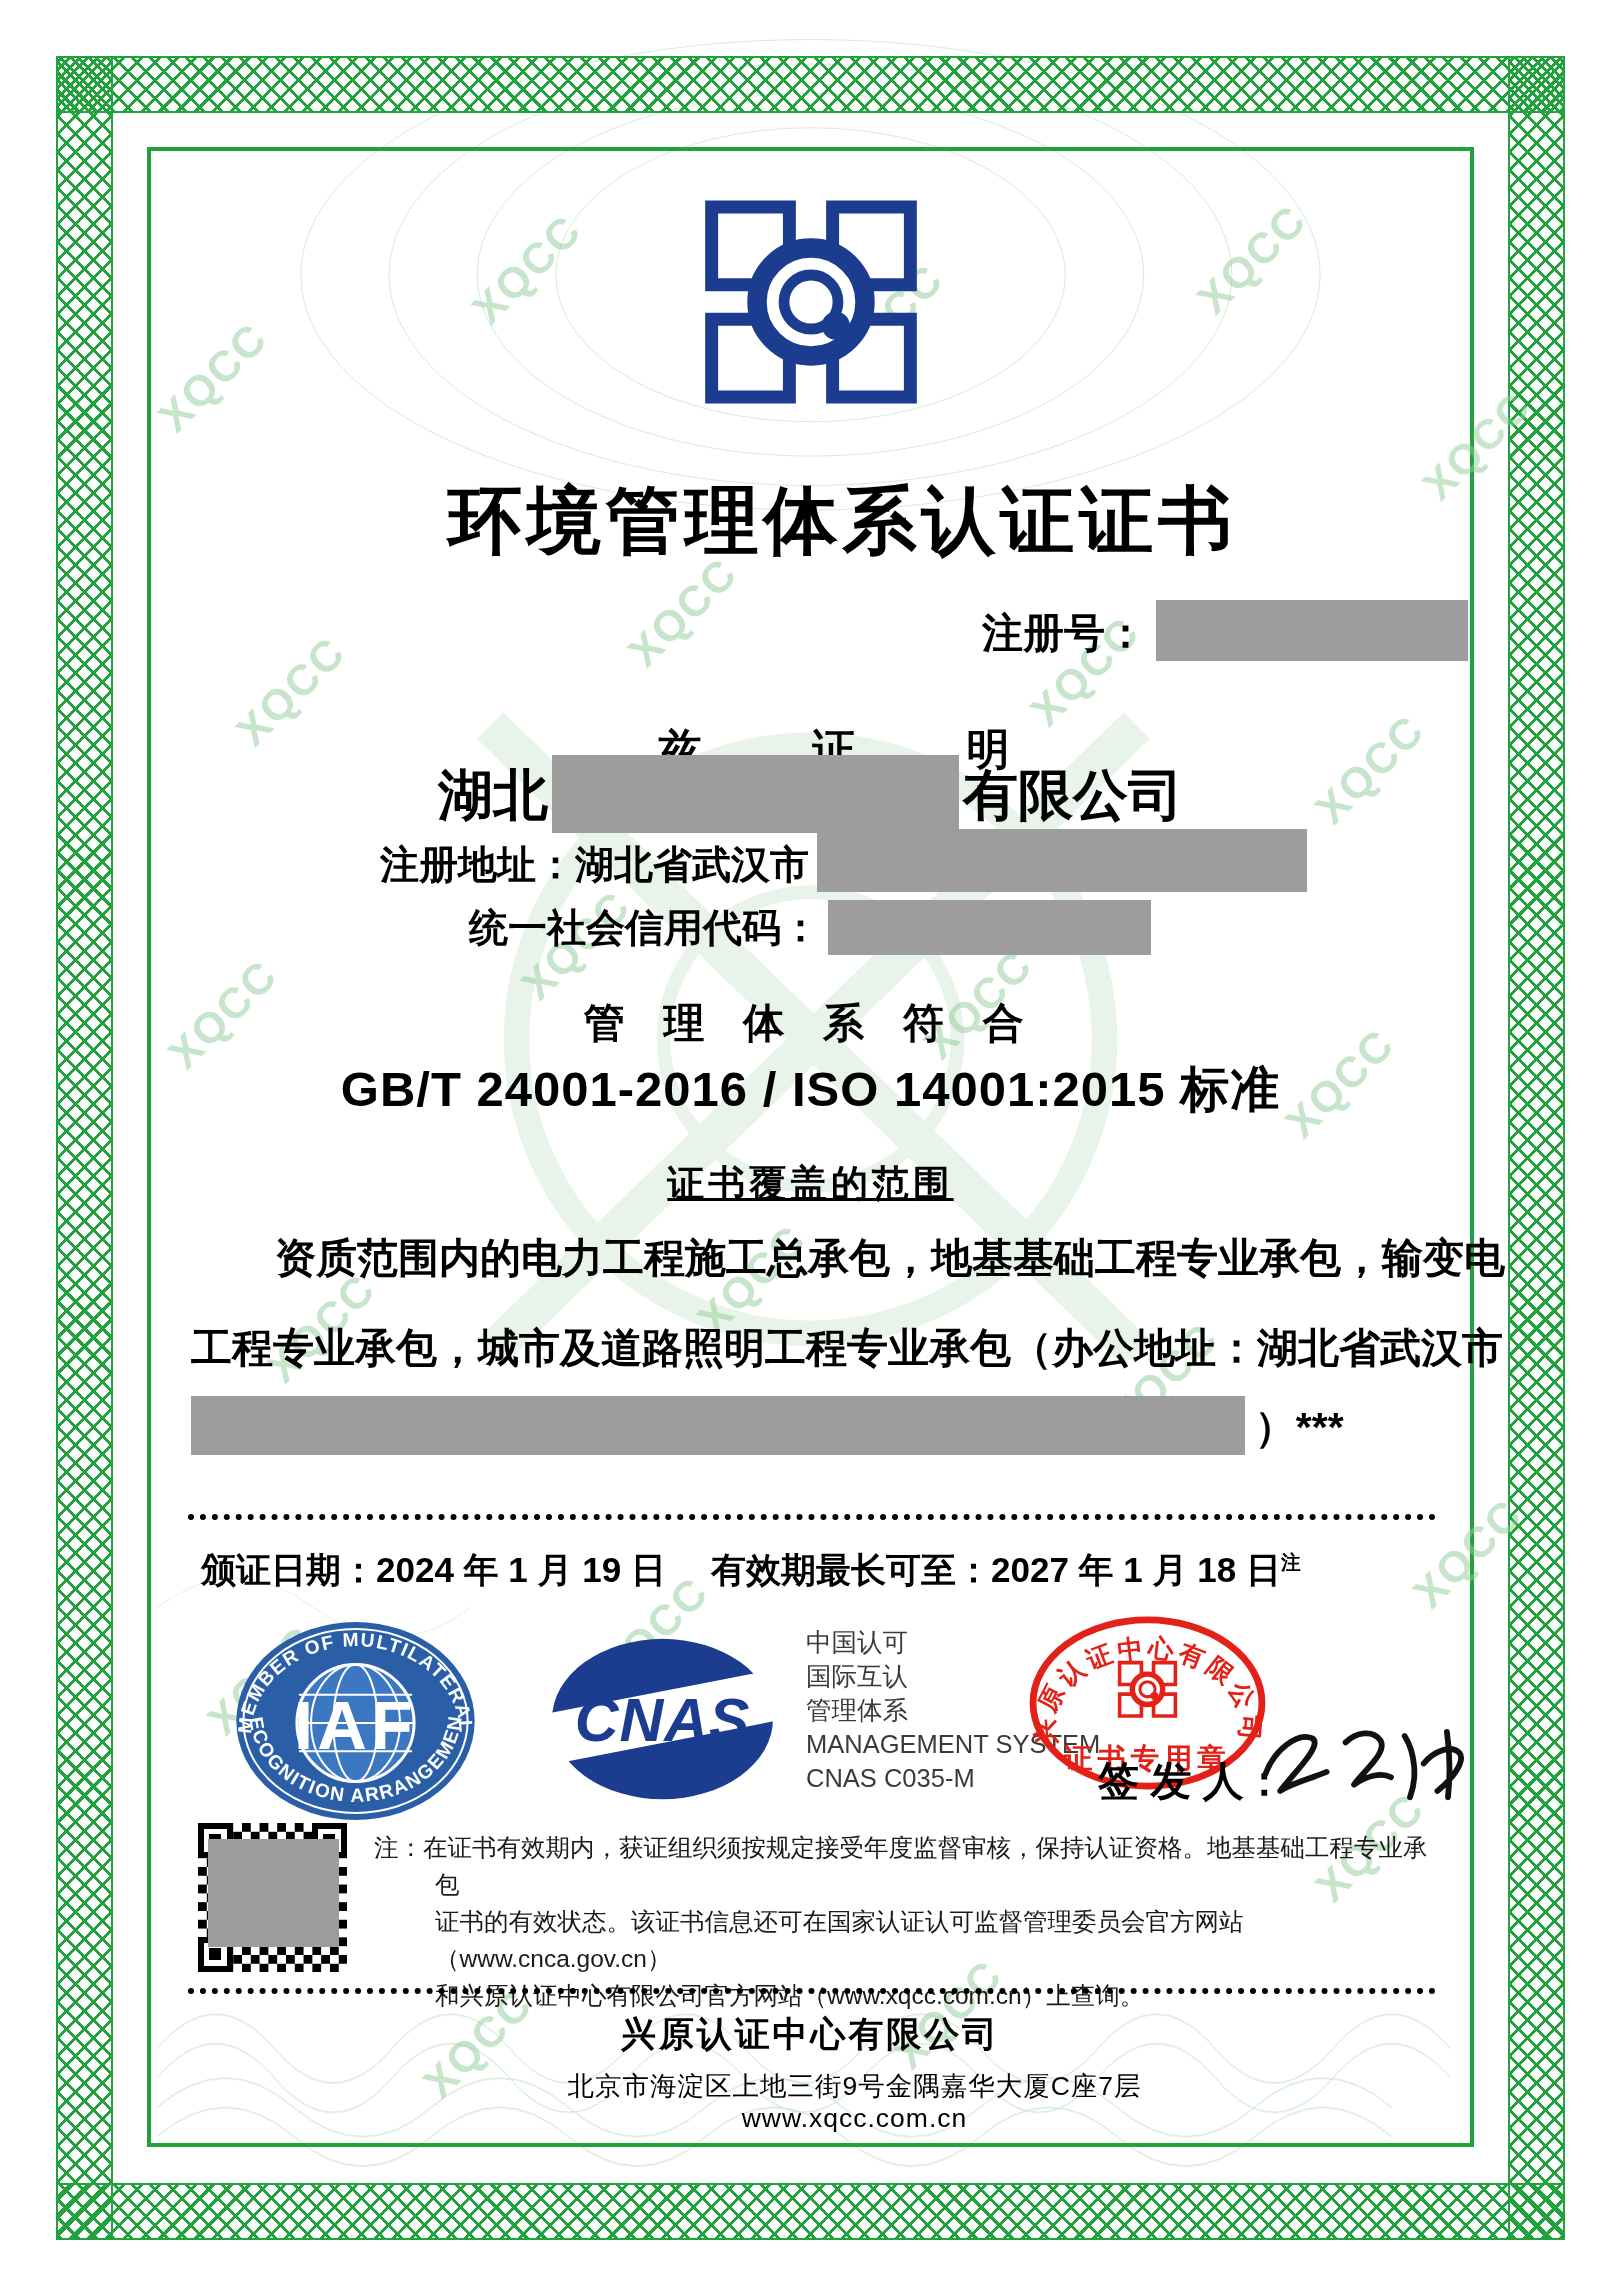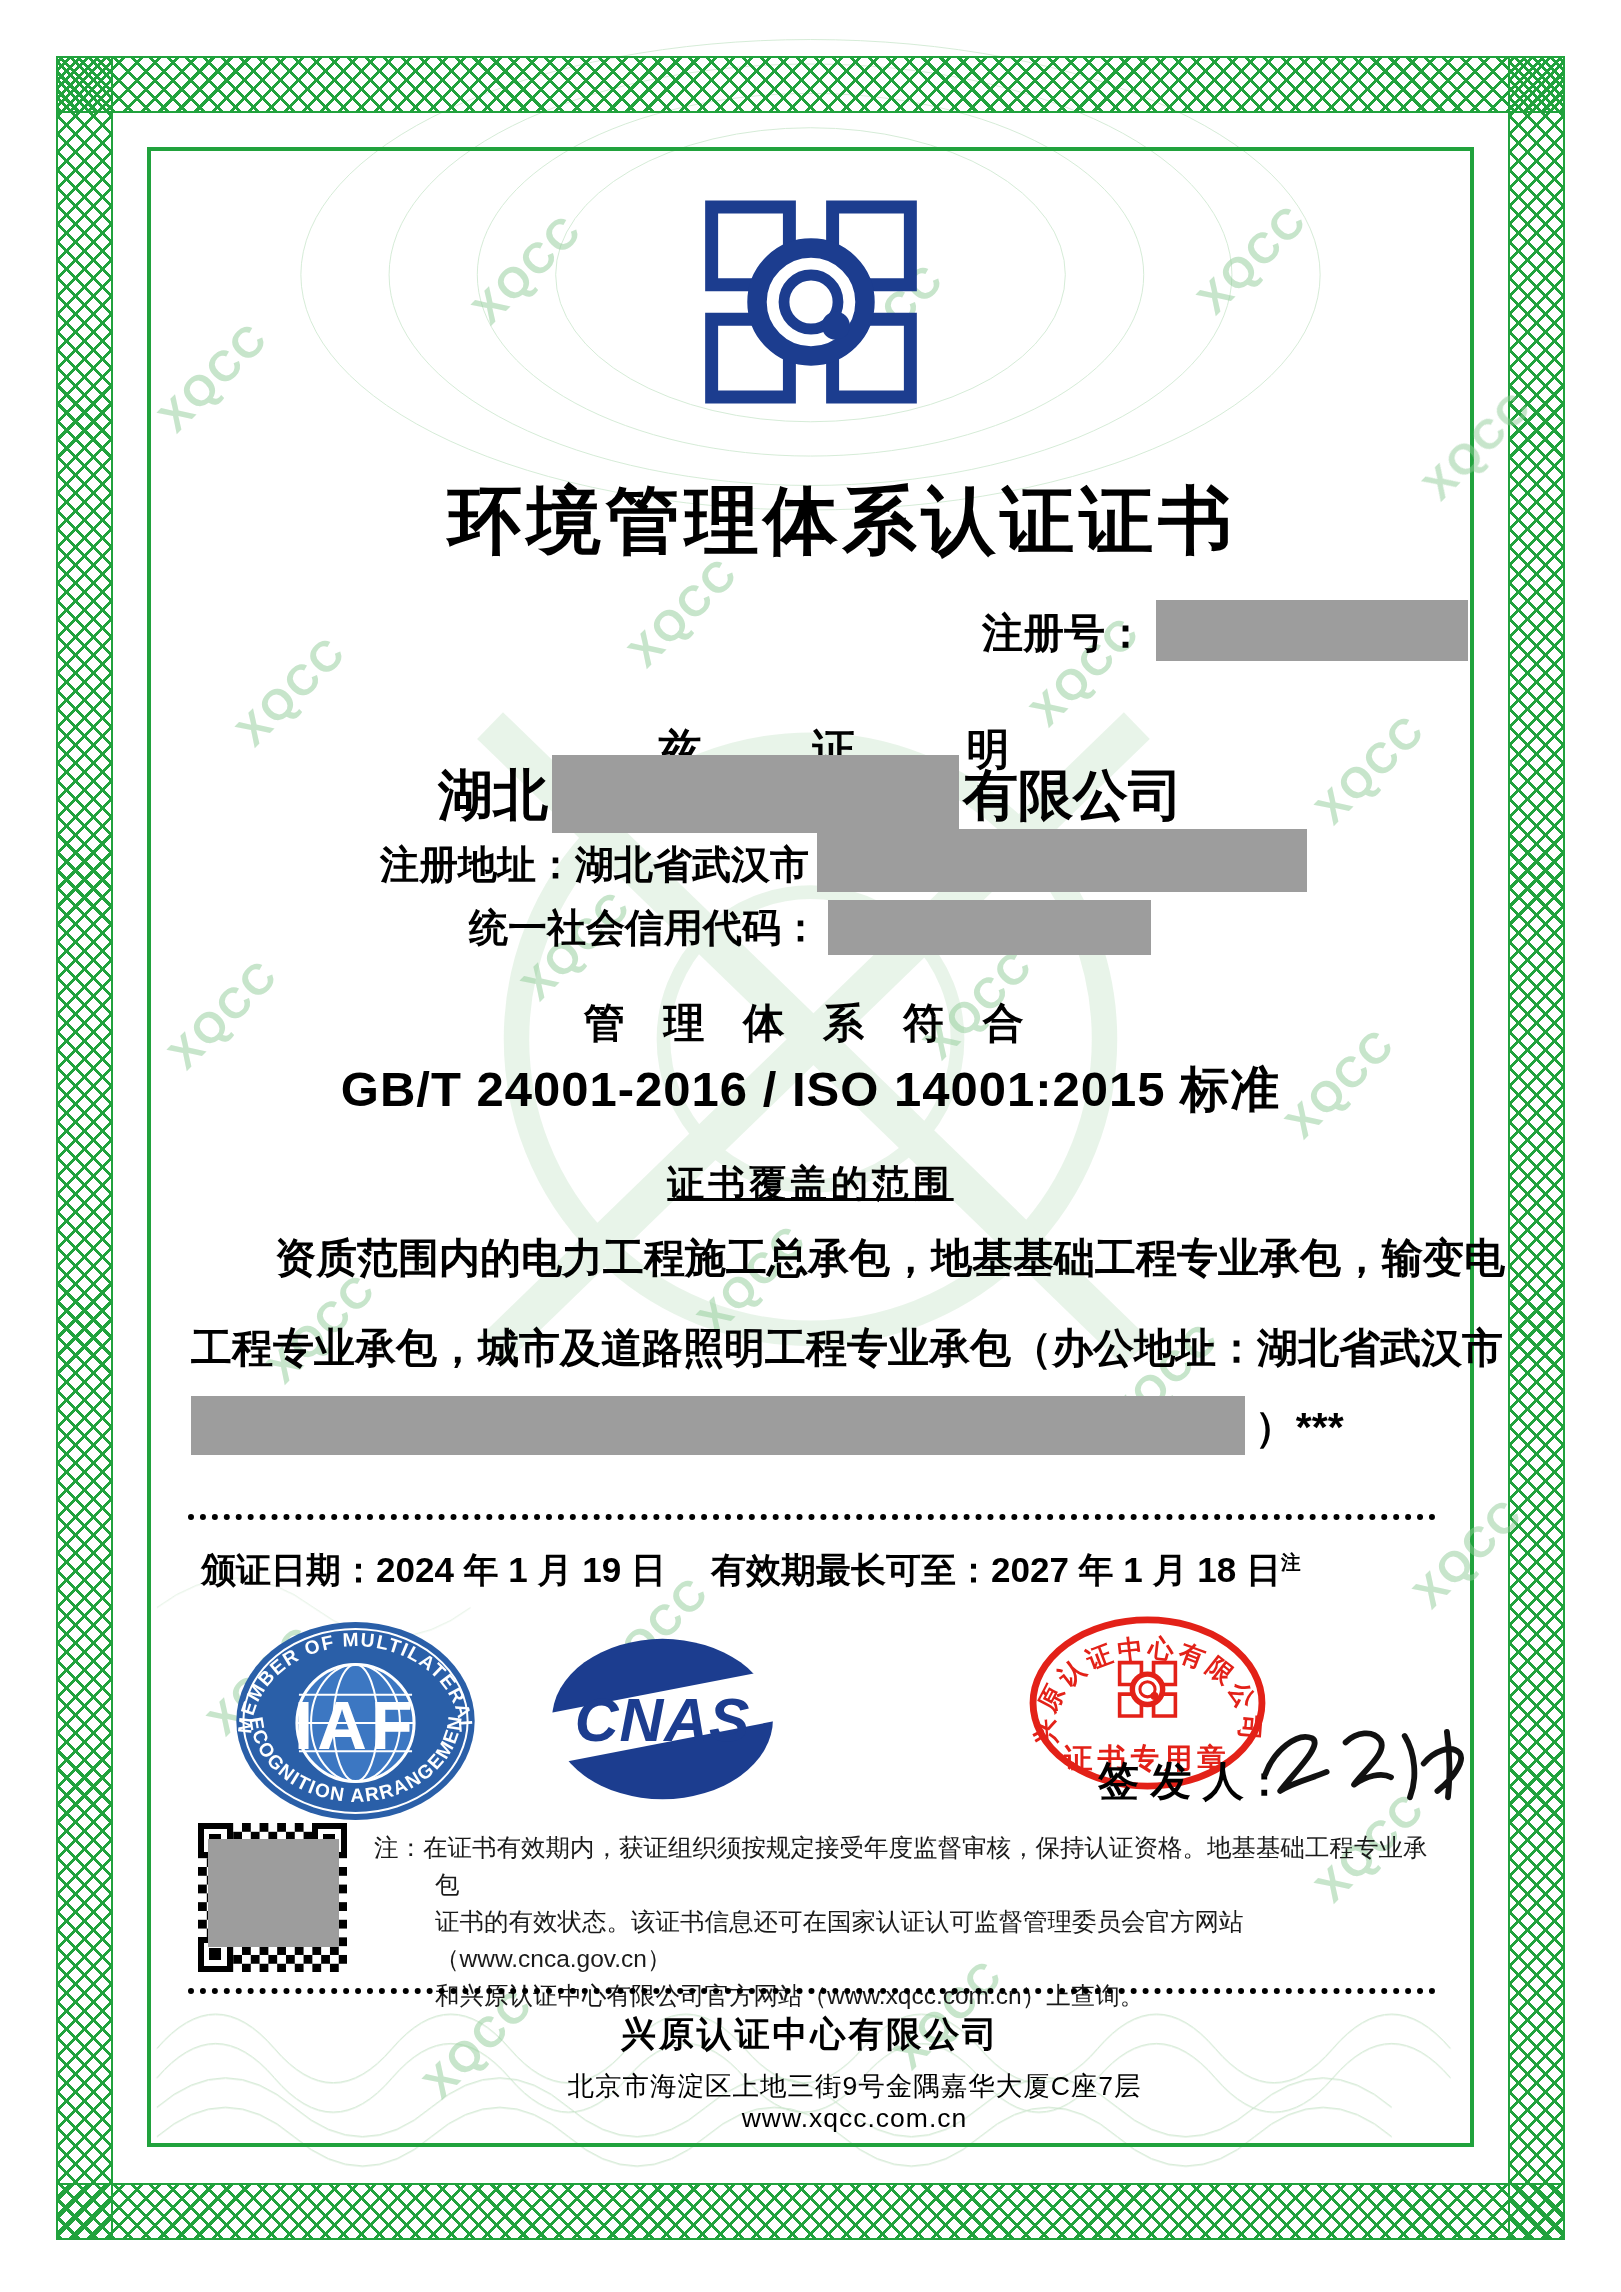--- a/index.html
+++ b/index.html
@@ -197,20 +197,27 @@
         <textPath href="#iafBottom" xlink:href="#iafBottom" startOffset="50%" text-anchor="middle">RECOGNITION ARRANGEMENT</textPath>
       </text>
     </svg>
 
     <svg class="abs" style="left:541px;top:1633px" width="243" height="176" viewBox="0 0 240 180" xmlns="http://www.w3.org/2000/svg">
       <ellipse cx="120" cy="88" rx="113" ry="82" fill="#1c3d8f"></ellipse>
       <rect x="-15" y="60" width="270" height="52" fill="#ffffff" transform="rotate(-11 120 88)"></rect>
       <text x="120" y="110" text-anchor="middle" font-size="62" font-weight="800" font-style="italic" fill="#1c3d8f" letter-spacing="1" font-family="Liberation Sans, sans-serif">CNAS</text>
     </svg>
 
+    <div class="abs acc-lines" style="left:806px;top:1625px">
+      <div>中国认可</div>
+      <div>国际互认</div>
+      <div>管理体系</div>
+      <div>MANAGEMENT SYSTEM</div>
+      <div>CNAS C035-M</div>
+    </div>
 
     <svg class="abs" style="left:1025px;top:1613px" width="245" height="180" viewBox="0 0 250 184" xmlns="http://www.w3.org/2000/svg" xmlns:xlink="http://www.w3.org/1999/xlink">
       <defs>
         <path id="stampArc" d="M 32,132 A 96,70 0 1 1 218,132"></path>
       </defs>
       <ellipse cx="125" cy="92" rx="117" ry="85" fill="none" stroke="#e32118" stroke-width="7"></ellipse>
       <text font-size="26" font-weight="700" fill="#e32118" letter-spacing="4" font-family="Liberation Sans, sans-serif">
         <textPath href="#stampArc" xlink:href="#stampArc" startOffset="50%" text-anchor="middle">兴原认证中心有限公司</textPath>
       </text>
       <use href="#xqcc-mark" xlink:href="#xqcc-mark" x="94" y="48" width="62" height="60" color="#e32118"></use>

